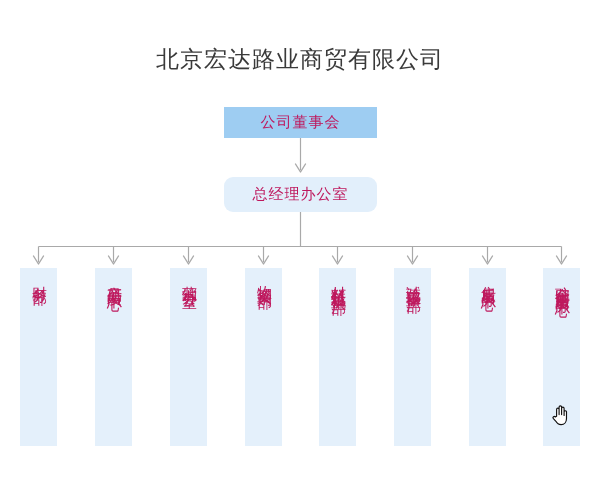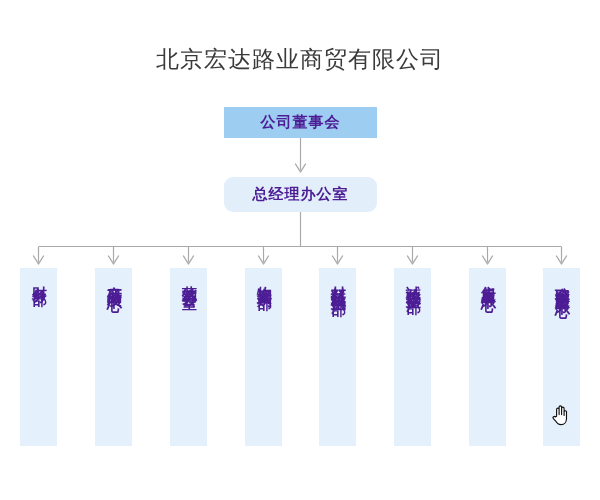--- a/index.html
+++ b/index.html
@@ -57,22 +57,21 @@
     stroke-linejoin: round;
   }
 
   
   .node {
     position: absolute;
     box-sizing: border-box;
     display: flex;
     align-items: center;
     justify-content: center;
-    color: #4c1d95;
-    font-weight: bold;
+    color: #be185d;
   }
   .node-top {
     background: #9ecdf2;
     font-size: 15px;
     letter-spacing: 1px;
     white-space: nowrap;
   }
   .node-second {
     background: #e2effb;
     font-size: 15px;

